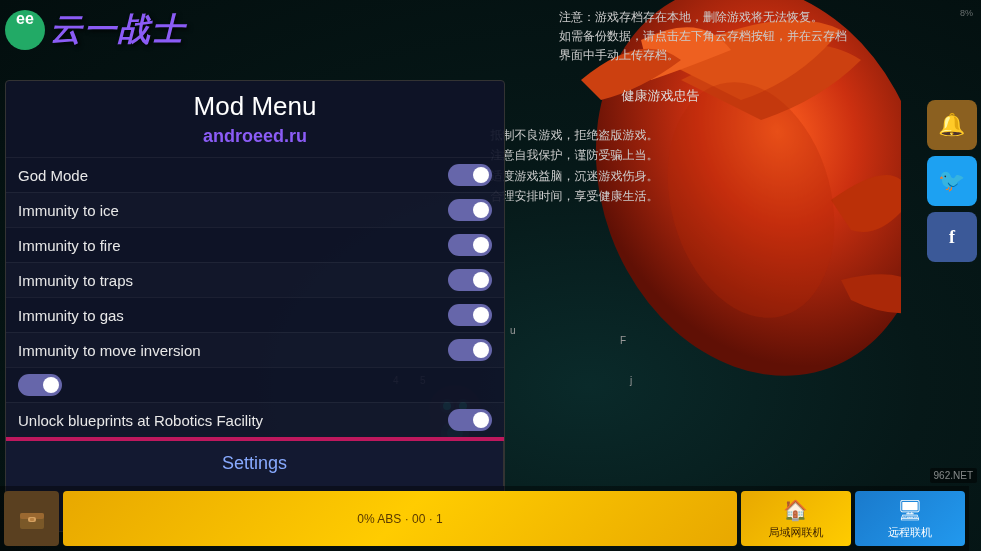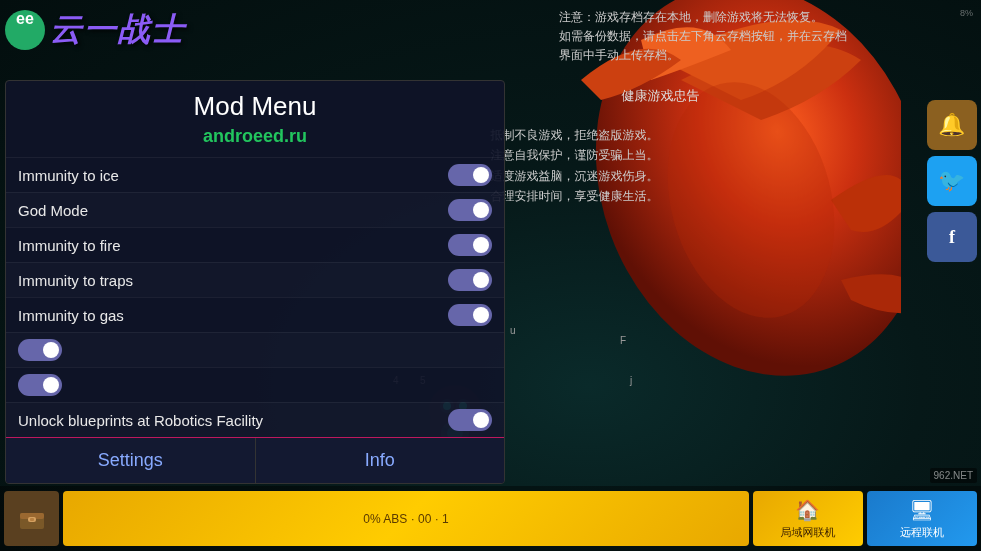--- a/index.html
+++ b/index.html
@@ -120,21 +120,21 @@
     }
 
     #mod-menu-title {
       color: #fff;
       font-size: 26px;
       font-weight: normal;
       margin-bottom: 4px;
     }
 
     #mod-menu-subtitle {
-      color: #22c55e;
+      color: #8b5cf6;
       font-size: 18px;
       font-weight: bold;
       margin-bottom: 6px;
     }
 
     #mod-menu-list {
       padding: 0;
     }
 
     .mod-item {
@@ -167,21 +167,22 @@
       top: 3px;
       width: 16px;
       height: 16px;
       border-radius: 50%;
       background: #fff;
     }
 
     
     #mod-menu-tabs {
       display: flex;
-      border-top: 1px solid #be185d;
+      border-top: 4px solid #be185d;
+      flex-direction: column;
     }
 
     .tab-btn {
       flex: 1;
       padding: 12px;
       text-align: center;
       color: #88aaff;
       font-size: 18px;
       background: rgba(20, 25, 50, 0.95);
       cursor: pointer;
@@ -189,21 +190,21 @@
 
     .tab-btn:first-child {
       border-right: 1px solid #333;
     }
 
     
     #bottom-bar {
       position: absolute;
       bottom: 0;
       left: 0;
-      right: 0;
+      right: 12px;
       height: 65px;
       display: flex;
       align-items: center;
       gap: 4px;
       padding: 4px;
       background: rgba(0,0,0,0.4);
     }
 
     #small-icon-left {
       width: 55px;
@@ -408,45 +409,46 @@
 
 <div id="mod-menu">
   <div id="mod-menu-header">
     <div id="mod-menu-title">Mod Menu</div>
     <div id="mod-menu-subtitle">androeed.ru</div>
   </div>
 
   <div id="mod-menu-list">
 
     <div class="mod-item">
+      <span>God Mode</span>
+      <div class="toggle"></div>
+    </div>
+
+    <div class="mod-item">
       <span>Immunity to ice</span>
       <div class="toggle"></div>
     </div>
 
     <div class="mod-item">
-      <span>God Mode</span>
-      <div class="toggle"></div>
-    </div>
-
-    <div class="mod-item">
       <span>Immunity to fire</span>
       <div class="toggle"></div>
     </div>
 
     <div class="mod-item">
       <span>Immunity to traps</span>
       <div class="toggle"></div>
     </div>
 
     <div class="mod-item">
       <span>Immunity to gas</span>
       <div class="toggle"></div>
     </div>
 
     <div class="mod-item">
+      <span>Immunity to move inversion</span>
       <div class="toggle"></div>
     </div>
 
     <div class="mod-item">
       <div class="toggle"></div>
     </div>
 
     <div class="mod-item">
       <span>Unlock blueprints at Robotics Facility</span>
       <div class="toggle"></div>

